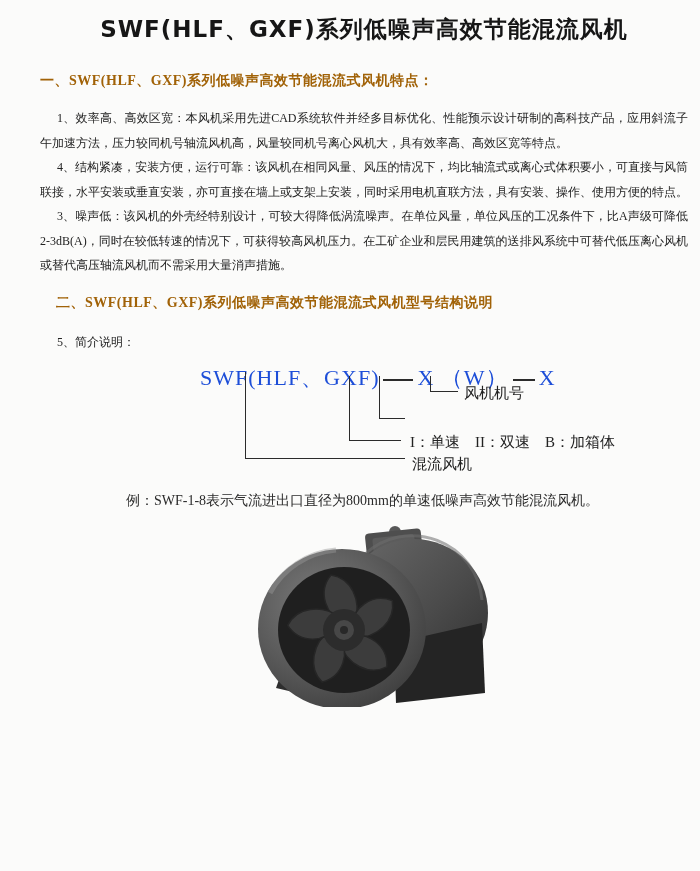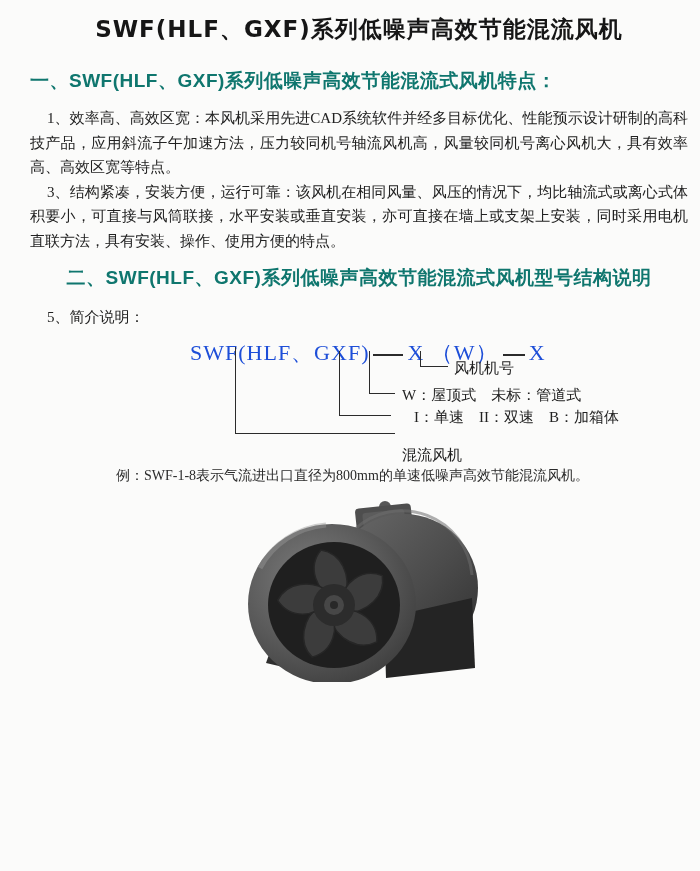--- a/index.html
+++ b/index.html
@@ -4,46 +4,46 @@
 <style>
   * { box-sizing: border-box; }
   html, body { margin: 0; padding: 0; }
   body {
     width: 700px; height: 871px;
     background: #fbfbfa;
     color: #1c1c1c;
     font-family: "Liberation Serif", "DejaVu Serif", serif;
     overflow: hidden;
   }
-  main { padding: 12px 12px 0 30px; position: relative; }
+  main { padding: 12px 12px 0 40px; position: relative; }
 
   h1.doc-title {
     margin: 2px 0 0;
     font-family: "DejaVu Sans", "Liberation Sans", sans-serif;
     font-weight: bold;
     font-size: 23px;
     line-height: 30px;
     text-align: center;
     letter-spacing: 1px;
     color: #161616;
   }
   h2.sec-heading {
     margin: 24px 0 12px;
-    font-family: Liberation Sans, sans-serif;
+    font-family: Liberation Serif, serif;
     font-weight: bold;
-    font-size: 19px;
+    font-size: 14px;
     line-height: 26px;
     letter-spacing: 0.5px;
-    color: #0f766e;
+    color: #a16207;
   }
-  h2.sec-heading.second { margin: 12px 8px 6px; text-align: center; }
+  h2.sec-heading.second { margin: 12px 16px 6px; }
 
   p.body {
     margin: 0;
-    font-size: 15px;
+    font-size: 12px;
     line-height: 24.5px;
     text-align: justify;
     text-indent: 17px;
     color: #222;
   }
   p.body.s2 { line-height: 28px; }
   p.body.intro { margin-top: 14px; line-height: 24px; }
 
   .diagram {
     position: relative;
@@ -67,22 +67,22 @@
     border-left: 1.5px solid #2b2b2b;
     border-bottom: 1.5px solid #2b2b2b;
   }
   .c1 { left: 390px; top: 17px; width: 28px; height: 16px; }
   .c2 { left: 339px; top: 17px; width: 26px; height: 43px; }
   .c3 { left: 309px; top: 17px; width: 52px; height: 65px; }
   .c4 { left: 205px; top: 13px; width: 160px; height: 87px; }
   .dlabel { position: absolute; white-space: nowrap; }
   .l1 { left: 424px; top: 25px; }
   .l2 { left: 372px; top: 52px; }
-  .l3 { left: 384px; top: 74px; }
-  .l4 { left: 372px; top: 112px; }
+  .l3 { left: 370px; top: 74px; }
+  .l4 { left: 372px; top: 96px; }
 
   p.example {
     margin: 8px 0 0;
     padding-left: 86px;
     font-size: 14px;
     line-height: 20px;
     color: #2a2a2a;
   }
 
   .photo { margin: 14px 0 0 204px; width: 250px; height: 182px; }
@@ -90,36 +90,36 @@
 </head>
 <body>
 
 <main>
 
   <h1 class="doc-title">SWF(HLF、GXF)系列低噪声高效节能混流风机</h1>
 
   <h2 class="sec-heading">一、SWF(HLF、GXF)系列低噪声高效节能混流式风机特点：</h2>
 
   <p class="body">1、效率高、高效区宽：本风机采用先进CAD系统软件并经多目标优化、性能预示设计研制的高科技产品，应用斜流子午加速方法，压力较同机号轴流风机高，风量较同机号离心风机大，具有效率高、高效区宽等特点。</p>
-  <p class="body">3、结构紧凑，安装方便，运行可靠：该风机在相同风量、风压的情况下，均比轴流式或离心式体积要小，可直接与风筒联接，水平安装或垂直安装，亦可直接在墙上或支架上安装，同时采用电机直联方法，具有安装、操作、使用方便的特点。</p>
+  <p class="body">4、结构紧凑，安装方便，运行可靠：该风机在相同风量、风压的情况下，均比轴流式或离心式体积要小，可直接与风筒联接，水平安装或垂直安装，亦可直接在墙上或支架上安装，同时采用电机直联方法，具有安装、操作、使用方便的特点。</p>
+  <p class="body">3、噪声低：该风机的外壳经特别设计，可较大得降低涡流噪声。在单位风量，单位风压的工况条件下，比A声级可降低2-3dB(A)，同时在较低转速的情况下，可获得较高风机压力。在工矿企业和层民用建筑的送排风系统中可替代低压离心风机或替代高压轴流风机而不需采用大量消声措施。</p>
 
   <h2 class="sec-heading second">二、SWF(HLF、GXF)系列低噪声高效节能混流式风机型号结构说明</h2>
 
   <p class="body intro">5、简介说明：</p>
 
   <div class="diagram">
     <div class="formula">
       <span>SWF(HLF、GXF)</span><span class="dash"></span><span>X</span> <span>（W）</span><span class="dash short"></span><span>X</span>
     </div>
     <div class="conn c1"></div>
     <div class="conn c2"></div>
     <div class="conn c3"></div>
     <div class="conn c4"></div>
     <div class="dlabel l1">风机机号</div>
-    <div class="dlabel l2">W：屋顶式　未标：管道式</div>
     <div class="dlabel l3">I：单速　II：双速　B：加箱体</div>
     <div class="dlabel l4">混流风机</div>
   </div>
 
   <p class="example">例：SWF-1-8表示气流进出口直径为800mm的单速低噪声高效节能混流风机。</p>
 
   <div class="photo">
     <svg width="250" height="182" viewBox="0 0 250 182" aria-hidden="true">
       <defs>
         <radialGradient id="ringG" cx="38%" cy="35%" r="80%">

